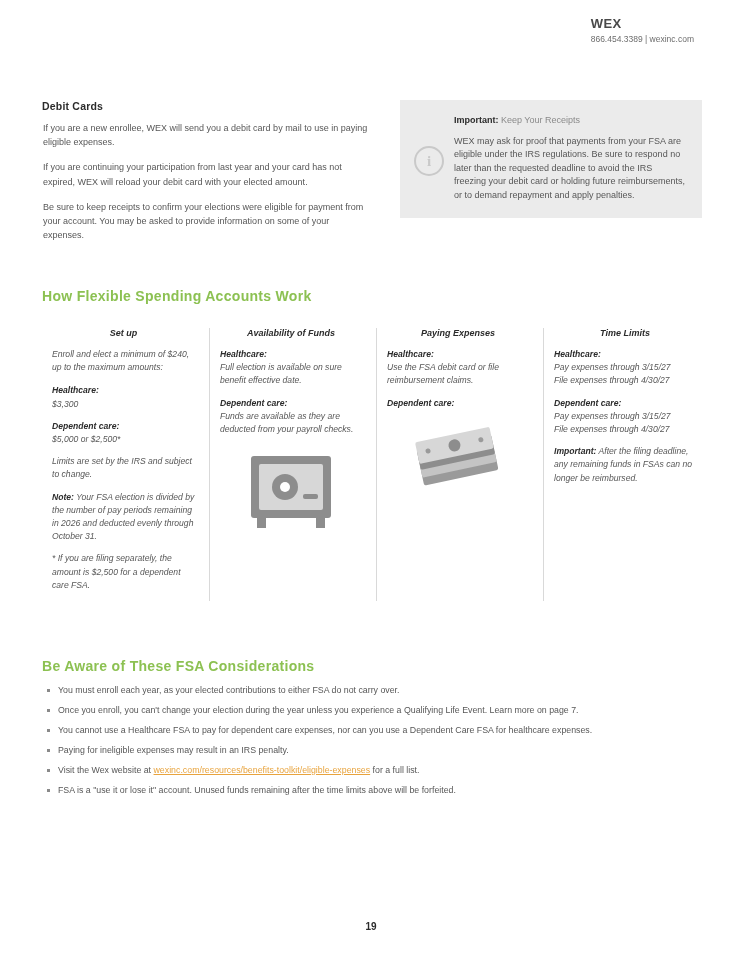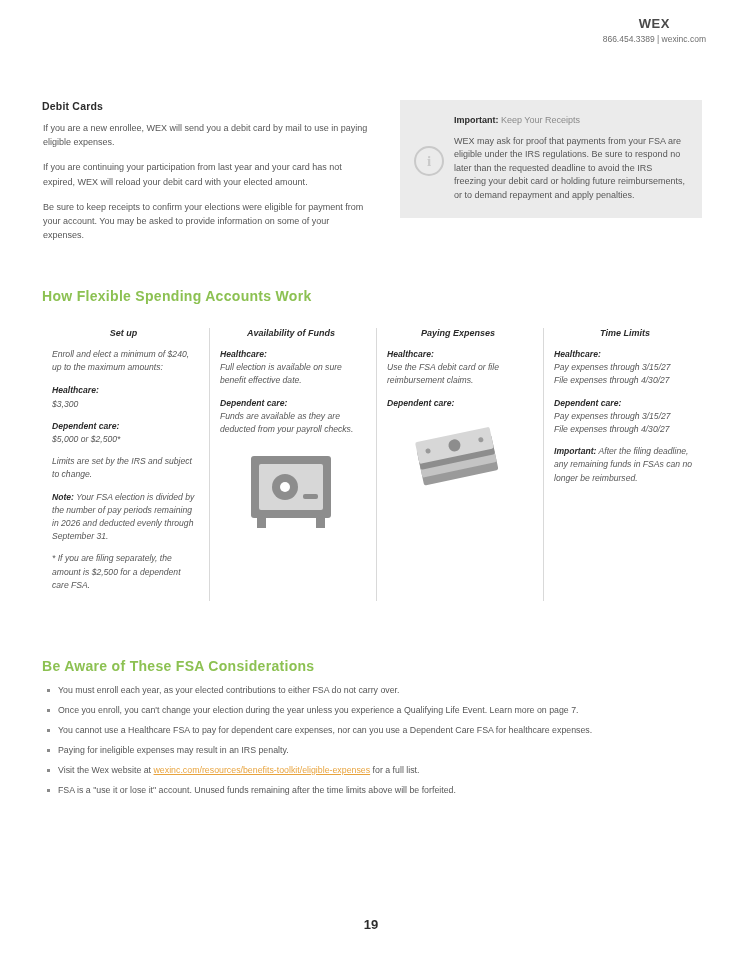--- a/index.html
+++ b/index.html
@@ -8,21 +8,21 @@
     background:#ffffff;
     font-family:"Liberation Sans", sans-serif;
     color:#2b2b2b;
     position:relative;
     overflow:hidden;
   }
   .page{position:relative;width:742px;height:960px;}
 
   
   .header{
-    position:absolute;top:16px;right:36px;text-align:center;
+    position:absolute;top:16px;right:48px;text-align:left;
   }
   .brand{
     font-size:13px;font-weight:bold;letter-spacing:.5px;color:#4a4a4a;
     line-height:15px;
   }
   .contact{
     font-size:8.5px;color:#6d6d6d;line-height:12px;margin-top:2px;
   }
 
   
@@ -107,21 +107,21 @@
   }
   .bullets li:before{
     content:"";position:absolute;left:1px;top:5px;
     width:3px;height:3px;background:#8a8a8a;
   }
   .link{color:#e8a33d;text-decoration:underline;}
 
   
   .pagenum{
     position:absolute;left:0;right:0;bottom:28px;text-align:center;
-    font-size:13px;font-weight:bold;color:#2b2b2b;
+    font-size:10px;font-weight:bold;color:#2b2b2b;
   }
 </style>
 </head>
 <body>
 
 <div class="page">
 
   <div class="header">
     <div class="brand">WEX</div>
     <div class="contact">866.454.3389 | wexinc.com</div>
@@ -159,21 +159,21 @@
       <p>
         <b>Healthcare:</b><br>
         <span>$3,300</span>
       </p>
       <p>
         <b>Dependent care:</b><br>
         <span>$5,000 or $2,500*</span>
       </p>
       <p>Limits are set by the IRS and subject to change.</p>
       <p>
-        <b>Note:</b><span> Your FSA election is divided by the number of pay periods remaining in 2026 and deducted evenly through September 31.</span>
+        <b>Note:</b><span> Your FSA election is divided by the number of pay periods remaining in 2026 and deducted evenly through October 31.</span>
       </p>
       <p class="footnote">* If you are filing separately, the amount is $2,500 for a dependent care FSA.</p>
     </div>
 
     <div class="fcol">
       <div class="fcol-head">Availability of Funds</div>
       <p>
         <b>Healthcare:</b><br>
         <span>Full election is available on sure benefit effective date.</span>
       </p>

